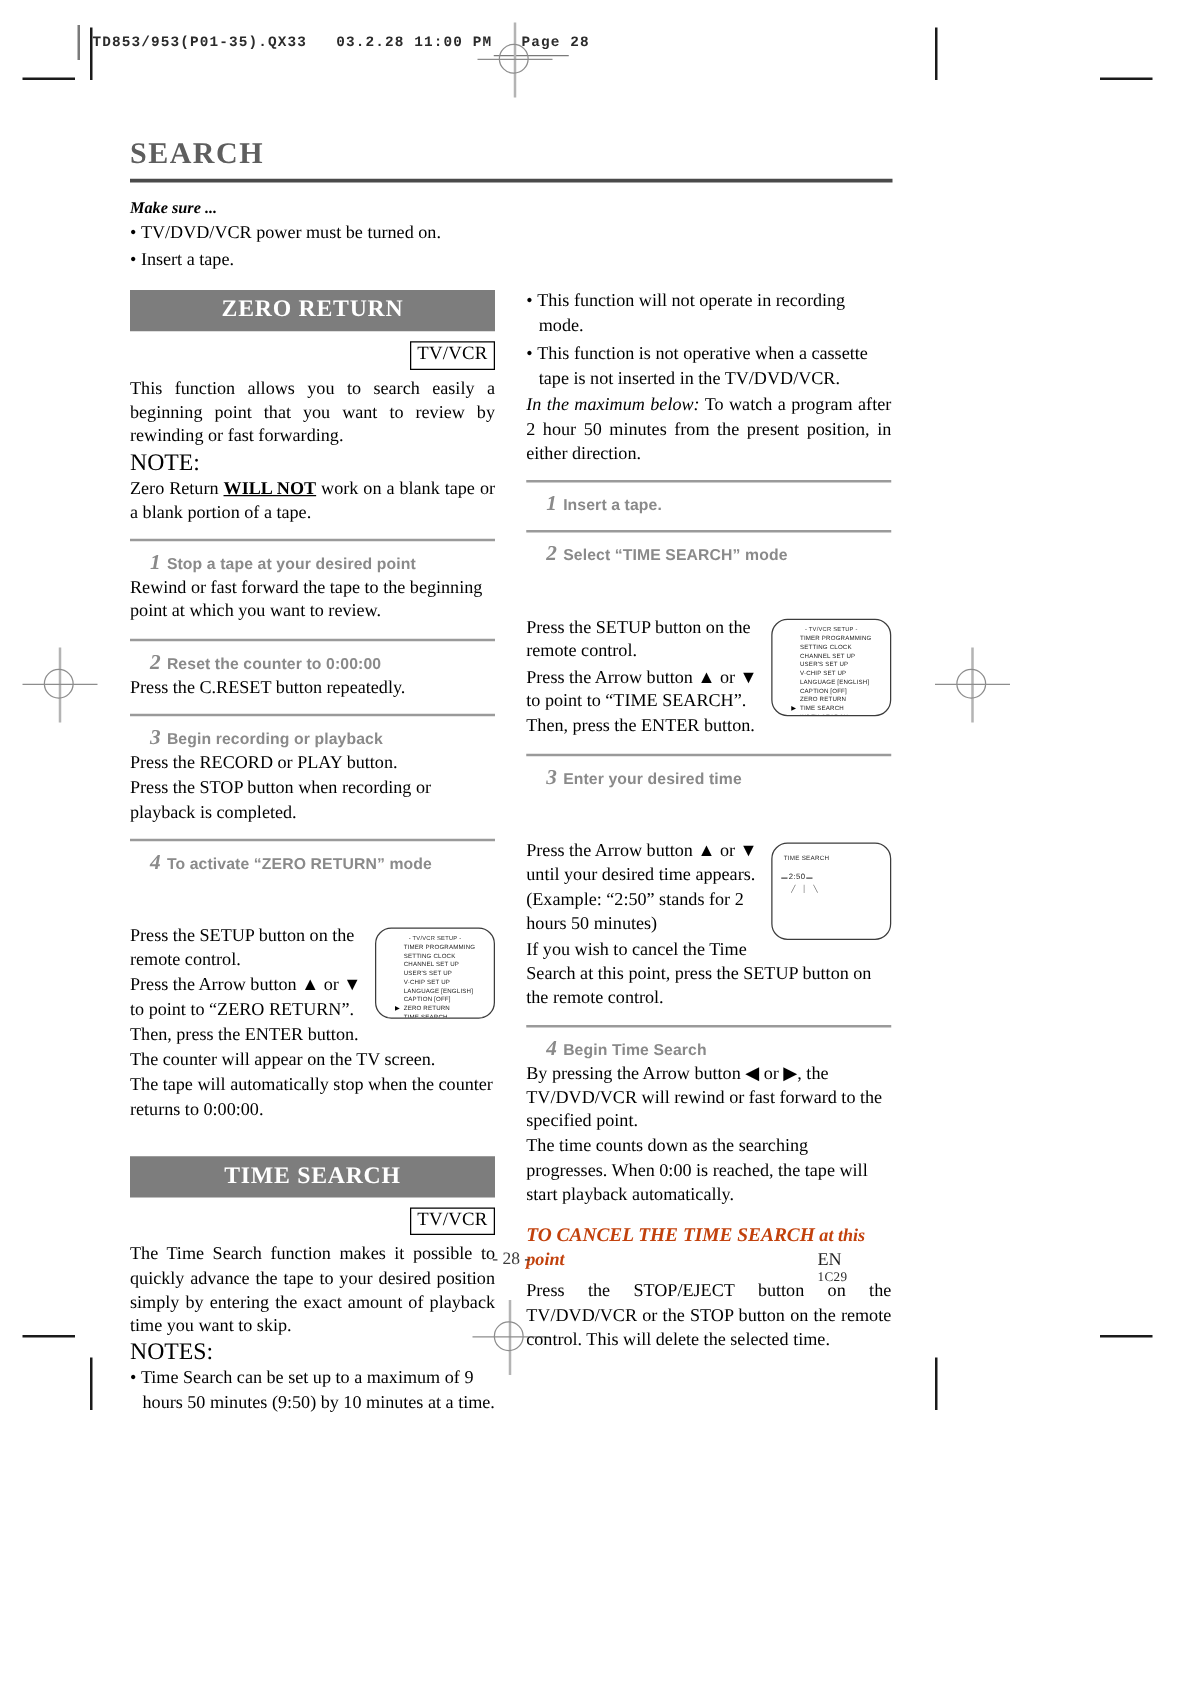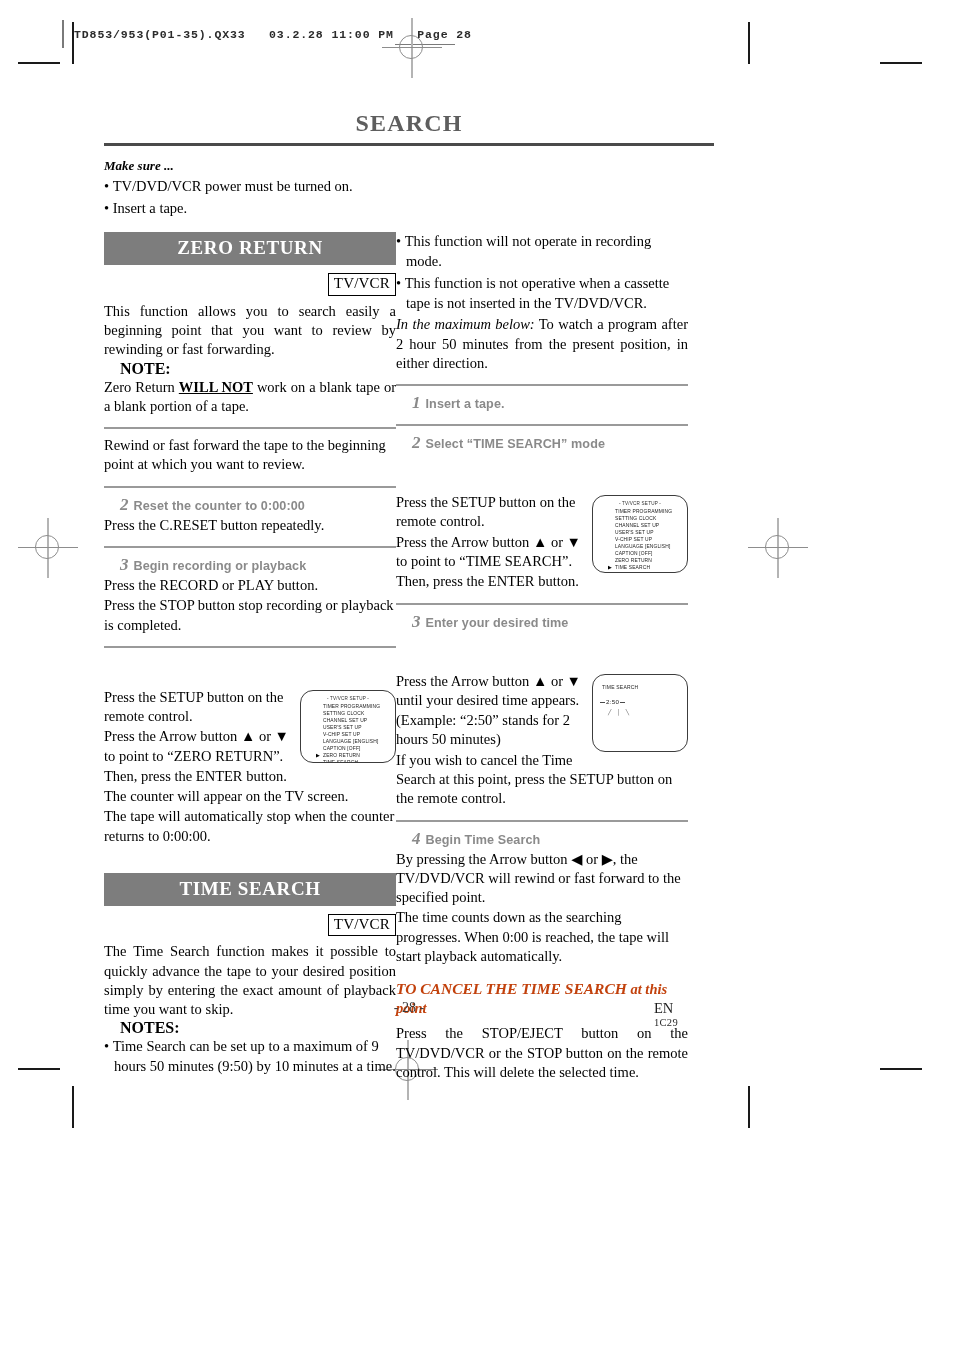--- a/index.html
+++ b/index.html
@@ -62,21 +62,21 @@
 
   
   .page {
     position: absolute;
     left: 104px;
     top: 110px;
     width: 610px;
   }
 
   .doc-title {
-    text-align: center;
+    text-align: left;
     font-size: 24px;
     font-weight: bold;
     color: #5e5e5e;
     letter-spacing: 1.2px;
     font-family: "Liberation Serif", serif;
     margin: 0 0 6px 0;
   }
   .title-rule {
     height: 3px;
     background: #4a4a4a;
@@ -93,20 +93,21 @@
     font-size: 14.5px;
     margin: 0 0 2px 0;
     padding-left: 10px;
     text-indent: -10px;
     line-height: 1.36;
   }
 
   
   .columns {
     display: flex;
+    gap: 25px;
     margin-top: 14px;
   }
   .col { width: 292px; position: relative; }
 
   
   .sec-bar {
     background: #7d7d7d;
     color: #ffffff;
     text-align: center;
     font-size: 19px;
@@ -127,21 +128,21 @@
   }
 
   p.body {
     font-size: 14.5px;
     line-height: 1.33;
     margin: 0 0 0 0;
     text-align: justify;
   }
   .nobr { text-align: left; }
 
-  .note-lbl { font-weight: bold; font-size: 16px; margin-left: 16px; }
+  .note-lbl { font-weight: normal; font-size: 19px; }
   .u-bold { font-weight: bold; text-decoration: underline; }
 
   
   .step-rule {
     height: 2px;
     background: #9a9a9a;
     margin: 11px 0 7px 0;
   }
   .step-head {
     margin: 0 0 1px 0;
@@ -327,42 +328,48 @@
 
       <div class="badge-row">
         <span class="badge">TV/VCR</span>
       </div>
 
       <p class="body">This function allows you to search easily a beginning point that you want to review by rewinding or fast forwarding.</p>
       <div class="note-lbl">NOTE:</div>
       <p class="body"><span>Zero Return </span><span class="u-bold">WILL NOT</span><span> work on a blank tape or a blank portion of a tape.</span></p>
 
       <div class="step-rule"></div>
+      <div class="step-head">
+        <span class="step-num">1</span><span class="step-title">Stop a tape at your desired point</span>
+      </div>
       <div class="step-body">
         <p>Rewind or fast forward the tape to the beginning point at which you want to review.</p>
       </div>
 
       <div class="step-rule"></div>
       <div class="step-head">
         <span class="step-num">2</span><span class="step-title">Reset the counter to 0:00:00</span>
       </div>
       <div class="step-body">
         <p>Press the C.RESET button repeatedly.</p>
       </div>
 
       <div class="step-rule"></div>
       <div class="step-head">
         <span class="step-num">3</span><span class="step-title">Begin recording or playback</span>
       </div>
       <div class="step-body">
         <p>Press the RECORD or PLAY button.</p>
-        <p>Press the STOP button stop recording or playback is completed.</p>
-      </div>
-
-      <div class="step-rule"></div>
+        <p>Press the STOP button when recording or playback is completed.</p>
+      </div>
+
+      <div class="step-rule"></div>
+      <div class="step-head">
+        <span class="step-num">4</span><span class="step-title">To activate “ZERO RETURN” mode</span>
+      </div>
       <div class="step-body with-screen">
         <div class="screenbox">
           <div class="menu-title">- TV/VCR SETUP -</div>
           <div class="menu-list">
             <div>TIMER PROGRAMMING</div>
             <div>SETTING CLOCK</div>
             <div>CHANNEL SET UP</div>
             <div>USER'S SET UP</div>
             <div>V-CHIP SET UP</div>
             <div>LANGUAGE  [ENGLISH]</div>

